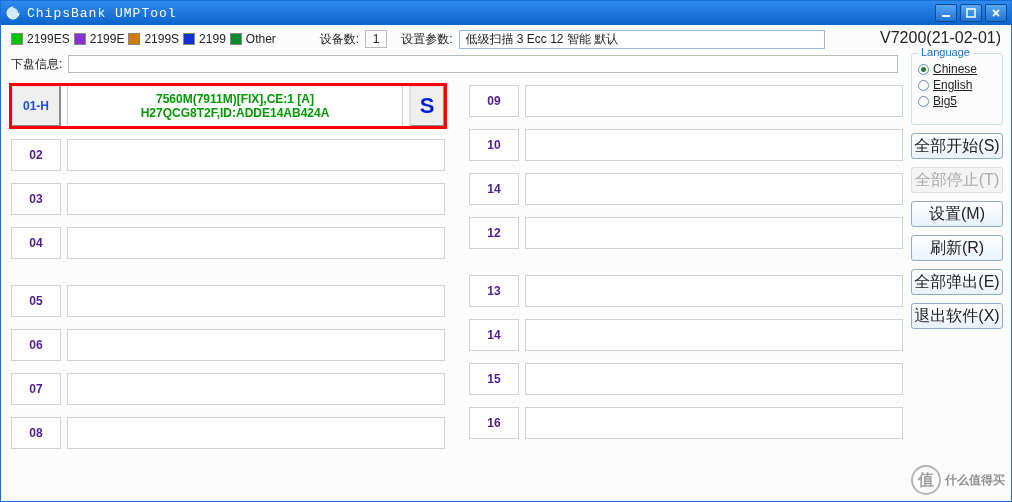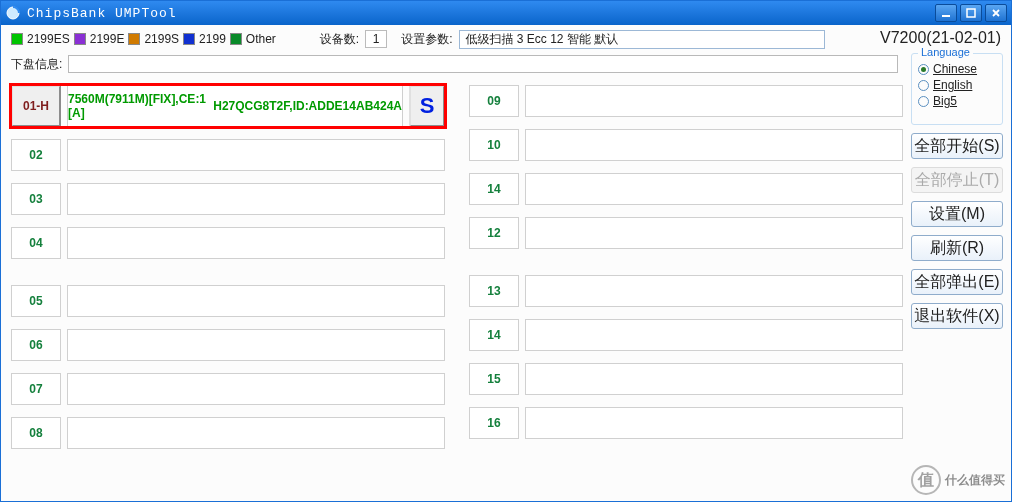--- a/index.html
+++ b/index.html
@@ -24,27 +24,27 @@
   .paramrow { display:flex; align-items:center; gap:6px;}
   .paramfield { width:366px; height:19px; border:1px solid #9cb8d6; background:#fff; padding:0 6px; display:flex; align-items:center; font-size:12px;}
   .version { position:absolute; right:10px; top:28px; font-size:16px;}
   
   .diskinfo { display:flex; align-items:center; height:22px; padding:0 10px; gap:6px;}
   .diskinfo .field { flex:1; height:18px; border:1px solid #b9b9b9; background:#fff; max-width:830px;}
   
   .main { position:absolute; left:10px; top:84px; right:108px; bottom:6px; display:flex; gap:24px;}
   .col { flex:1; display:flex; flex-direction:column; }
   .slot { display:flex; align-items:stretch; margin-bottom:12px; height:32px;}
-  .slot .num { width:50px; border:1px solid #d0d0d0; background:#fff; display:flex; align-items:center; justify-content:center; font-size:12px; color:#15803d; font-weight:bold; margin-right:6px;}
+  .slot .num { width:50px; border:1px solid #d0d0d0; background:#fff; display:flex; align-items:center; justify-content:center; font-size:12px; color:#4c1d95; font-weight:bold; margin-right:6px;}
   .slot .info { flex:1; border:1px solid #d0d0d0; background:#fff; display:flex; align-items:center; justify-content:center; }
   .group-gap { height:14px; }
   
   .slot.hl { outline:3px solid #ff0000; outline-offset:-1px; height:42px;}
-  .slot.hl .num { border:2px outset #e0e0e0; background:#efefef; color:#7f1d1d; font-weight:bold;}
-  .slot.hl .info { border:1px solid #cfcfcf; display:flex; flex-direction:row; align-items:center; justify-content:center; color:#009a00; font-weight:bold; font-size:12px; line-height:14px;}
+  .slot.hl .num { border:2px outset #e0e0e0; background:#efefef; color:#1d4ed8; font-weight:bold;}
+  .slot.hl .info { border:1px solid #cfcfcf; display:flex; flex-direction:column; align-items:center; justify-content:center; color:#009a00; font-weight:bold; font-size:12px; line-height:14px;}
   .slot.hl .status { width:36px; border:2px outset #e0e0e0; background:#efefef; display:flex; align-items:center; justify-content:center; font-size:22px; color:#0020e0; font-weight:bold; margin-left:6px;}
   
   .rpanel { position:absolute; right:8px; top:52px; width:92px; display:flex; flex-direction:column; gap:8px;}
   .groupbox { border:1px solid #c8dff3; border-radius:3px; padding:6px 6px 14px 6px; position:relative;text-decoration:underline; }
   .groupbox .gtitle { position:absolute; top:-8px; left:6px; background:#fcfcfc; padding:0 3px; color:#1a6fd6; font-size:11px;}
   .radio { display:flex; align-items:center; gap:4px; font-size:12px; margin:2px 0; cursor:default;}
   .radio .dot { width:11px; height:11px; border:1px solid #5a8fc0; border-radius:50%; display:flex; align-items:center; justify-content:center;}
   .radio .dot.sel::after { content:""; width:5px; height:5px; background:#2a7a2a; border-radius:50%; display:block;}
   .cbx { display:flex; align-items:center; gap:4px; font-size:12px; margin:2px 0 0 2px;}
   .cbx .box { width:12px; height:12px; border:1px solid #888; background:#fff;}

